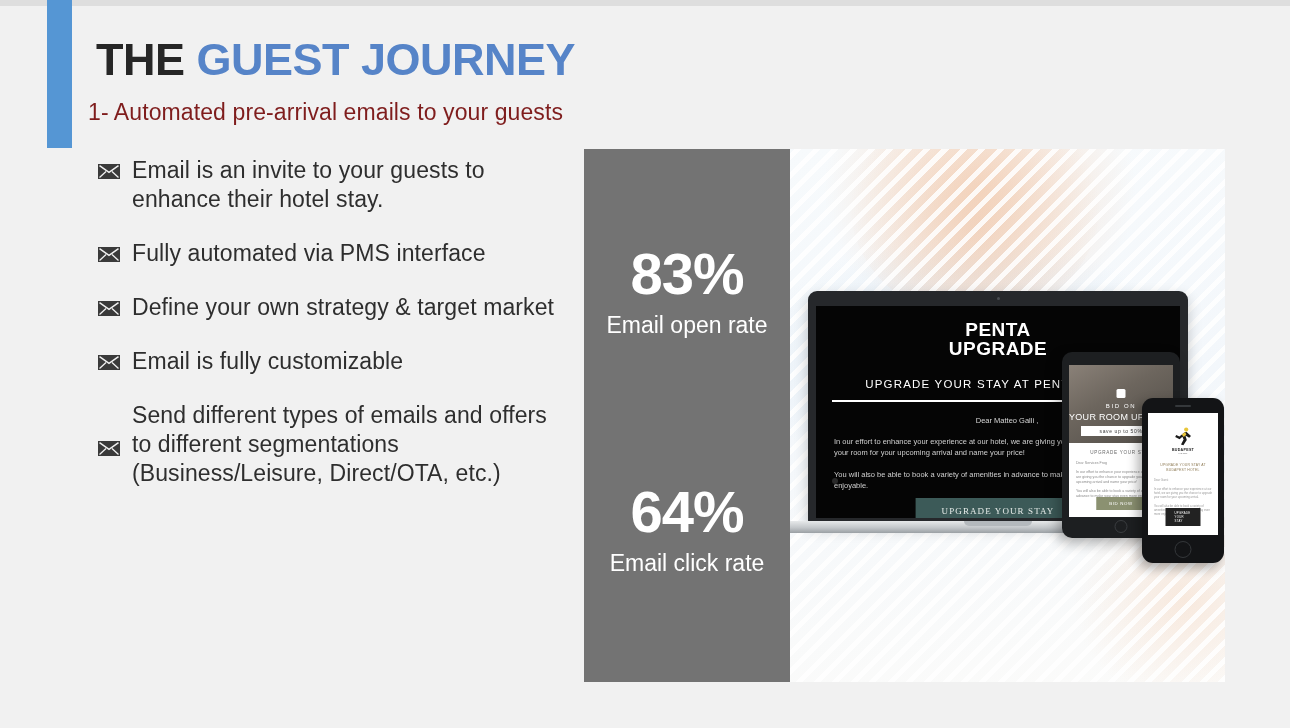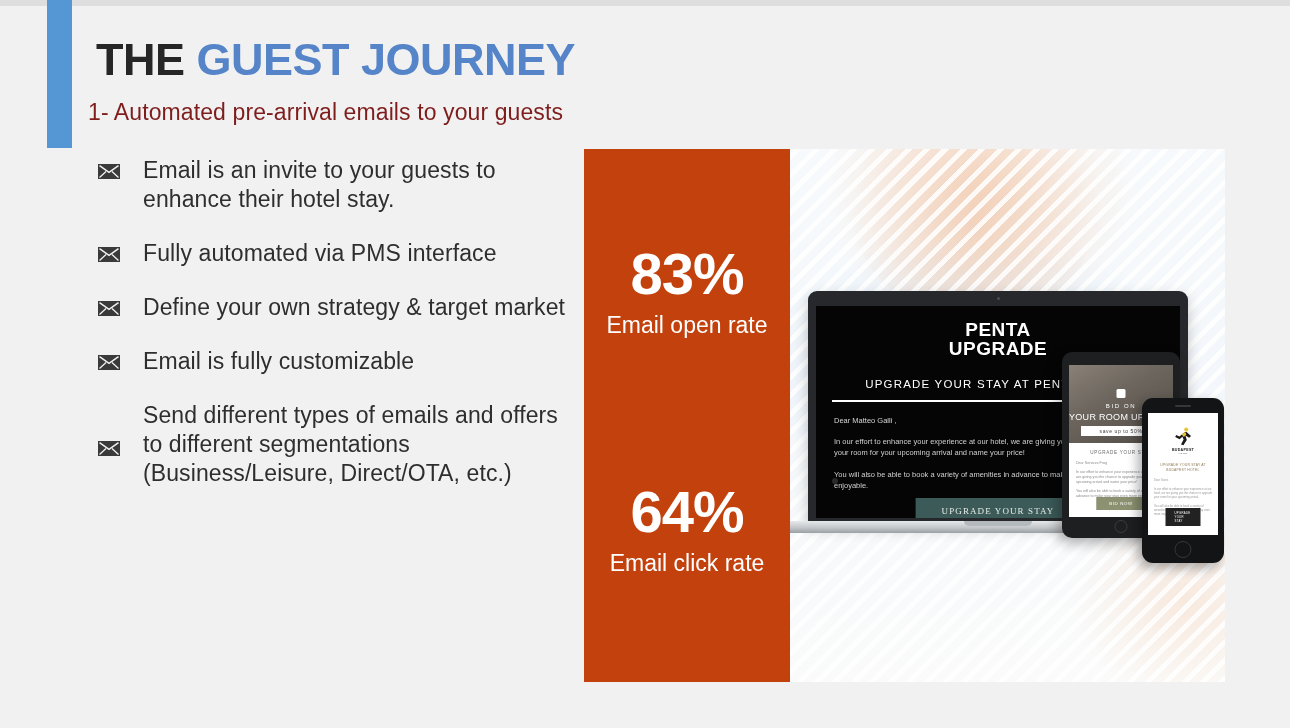--- a/index.html
+++ b/index.html
@@ -64,21 +64,20 @@
     position: absolute;
     left: 98px; top: 156px;
     width: 470px;
     list-style: none;
     margin: 0; padding: 0;
   }
   .bullet {
     display: flex;
     align-items: flex-start;
     margin-bottom: 25px;
-    gap: 11px;
   }
   .bullet:last-child { margin-bottom: 0; align-items: center; }
   .env-icon {
     flex: 0 0 auto;
     width: 22px; height: 15px;
     margin-top: 8px;
     margin-right: 12px;
   }
   .env-icon svg { display: block; }
   .bullet-text {
@@ -94,21 +93,21 @@
     left: 584px; top: 149px;
     width: 641px; height: 533px;
     overflow: hidden;
   }
 
   
   .stats-col {
     position: absolute;
     left: 0; top: 0;
     width: 206px; height: 533px;
-    background: #c2410c;
+    background: #737373;
     z-index: 3;
   }
   .stat {
     position: absolute;
     left: 0;
     width: 206px;
     text-align: center;
     color: #ffffff;
   }
   .stat.stat-open  { top: 96px; }
@@ -236,20 +235,21 @@
   }
   .mail-rule {
     margin: 10px 16px 0 16px;
     height: 2px;
     background: #ffffff;
   }
   .mail-greeting {
     margin: 14px 0 0 18px;
     font-size: 7.5px;
     color: #d6d6d6;
+    text-align: center;
   }
   .mail-para {
     margin: 11px 18px 0 18px;
     font-size: 7.5px;
     line-height: 11px;
     color: #cfcfcf;
   }
   .mail-cta {
     position: absolute;
     left: 50%; bottom: 8px;

